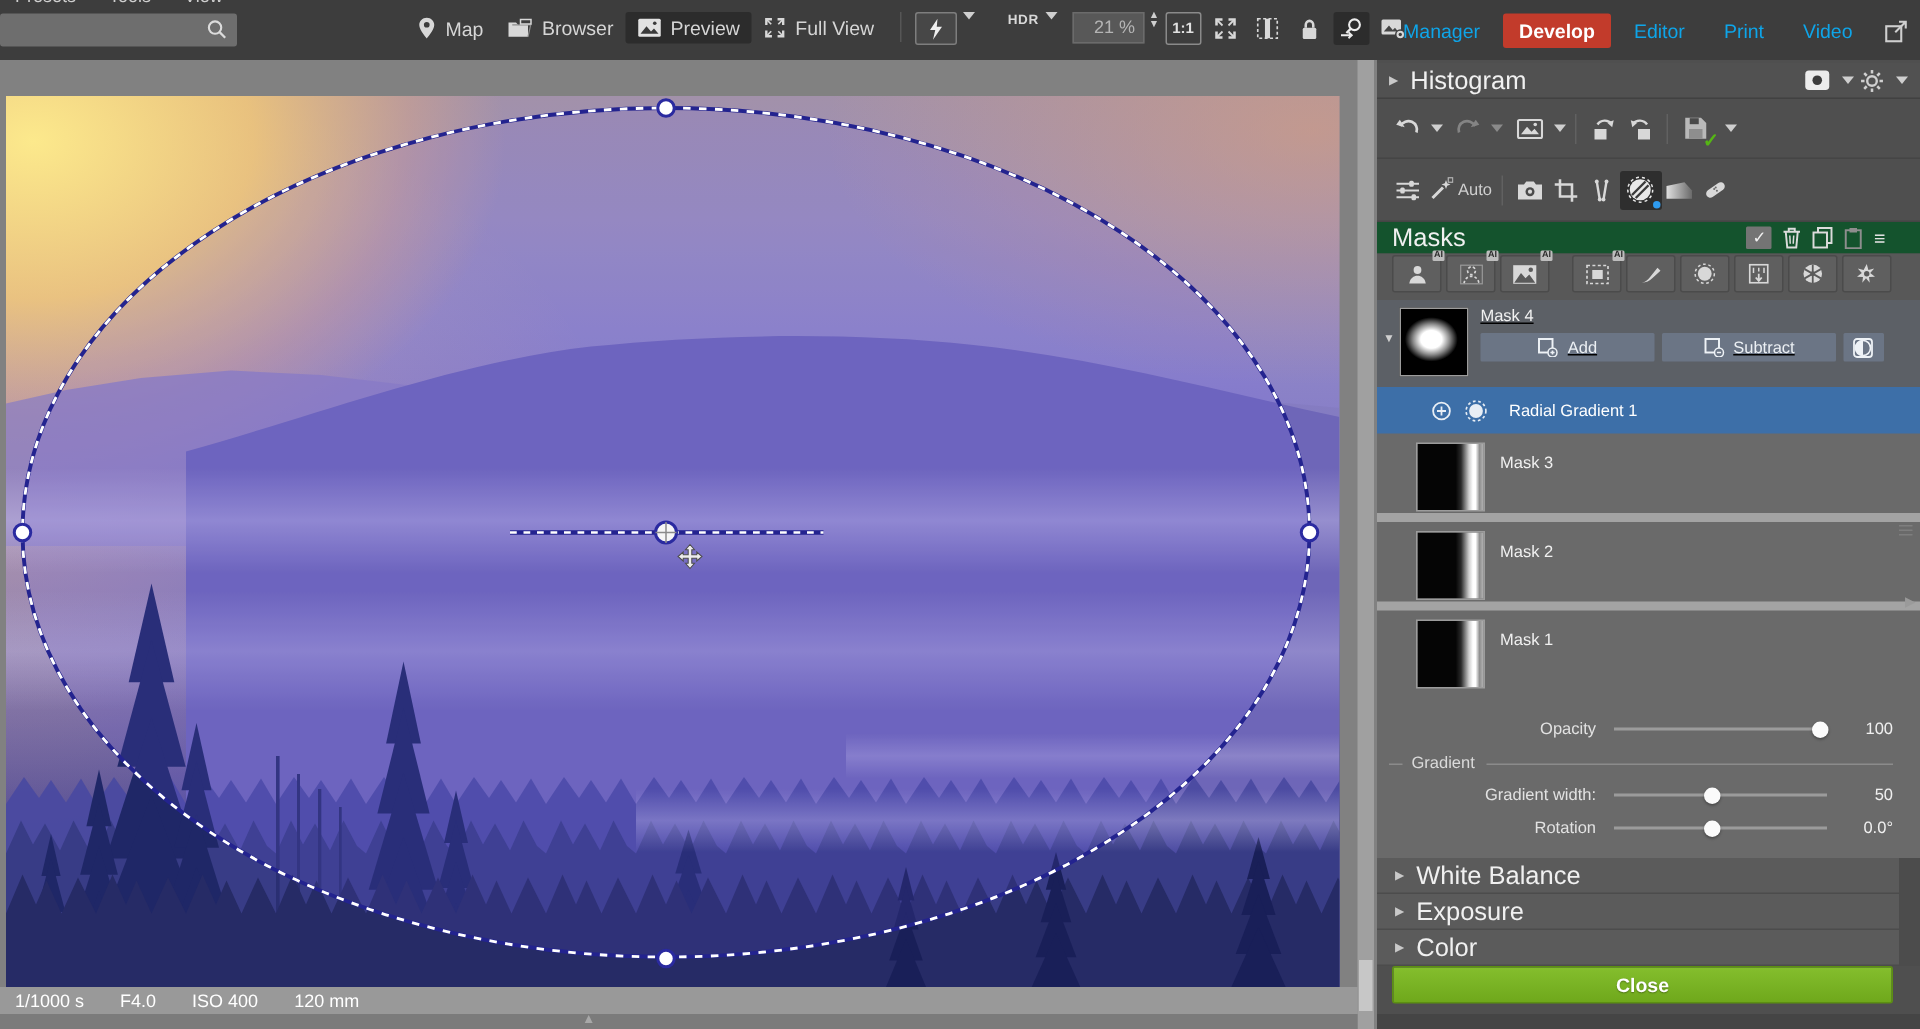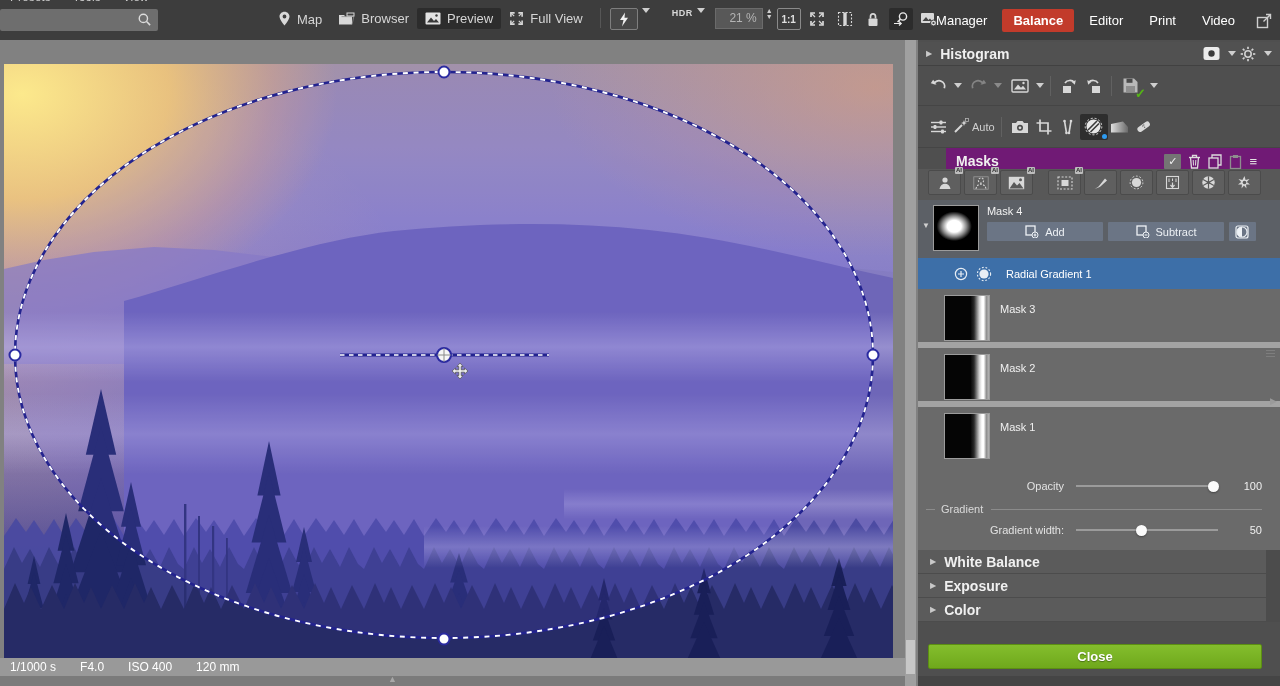--- a/index.html
+++ b/index.html
@@ -20,21 +20,21 @@
   .vsep { width:1px; height:20px; background:#565656; margin:0 9px; }
   .toolbox { display:flex; align-items:center; justify-content:center; width:28px; height:22px; border:1px solid #7e7e7e; background:#474747; border-radius:2px; }
   .caret { width:0; height:0; border-left:4px solid transparent; border-right:4px solid transparent; border-top:5px solid #cfcfcf; margin-left:4px; }
   .hdr { color:#d8d8d8; font-size:9px; font-weight:bold; letter-spacing:.5px; margin-left:10px;padding-left:12px; }
   .zoombox { width:48px; height:21px; background:#585858; border:1px solid #6b6b6b; margin-left:10px; color:#b4b4b4; font-size:12px; text-align:right; padding:2px 5px 0 0; }
   .spin { display:flex; flex-direction:column; margin-left:3px; color:#cfcfcf; font-size:7px; line-height:6px; }
   .icbtn { display:flex; align-items:center; justify-content:center; width:24px; height:22px; margin-left:4px; border-radius:2px; }
   .icbtn.boxed { border:1px solid #8a8a8a; color:#e0e0e0; font-size:10px; font-weight:bold; }
   .icbtn.activei { background:#2c2c2c; }
   .modules { position:absolute; right:8px; top:8px; height:25px; display:flex; align-items:center; gap:4px; }
-  .modtab { color:#ffffff; font-size:13px; padding:4px 11px; }
+  .modtab { color:#0ea5e9; font-size:13px; padding:4px 11px; }
   .modtab.activem { background:#c23b2b; color:#fff; font-weight:bold; border-radius:2px; }
 
   
   .canvas-area { position:absolute; left:0; top:40px; width:918px; height:646px; background:#818181; }
   .photo { position:absolute; left:4px; top:24px; width:889px; height:594px; overflow:hidden;
     background:
       radial-gradient(420px 300px at 18px 30px, rgba(252,233,140,1) 0%, rgba(250,205,115,0.8) 35%, rgba(240,175,120,0.35) 60%, rgba(240,175,120,0) 75%),
       radial-gradient(500px 260px at 98% 4%, rgba(222,160,118,0.55) 0%, rgba(222,160,118,0) 65%),
       radial-gradient(700px 520px at 0% 48%, rgba(246,195,135,0.38) 0%, rgba(246,195,135,0) 60%),
       linear-gradient(180deg,#a291aa 0%,#9c90bc 14%,#9188c6 26%,#867dc8 38%,#7b74c6 50%,#6f6bbe 60%,#5c58ab 70%,#45439a 80%,#333584 90%,#262b6b 100%);
@@ -45,44 +45,44 @@
     display:flex; align-items:center; gap:24px; color:#fff; font-size:12px; padding-left:10px; }
   .vscroll { position:absolute; left:905px; top:0; width:11px; height:646px; background:#a0a0a0; }
   .vthumb { position:absolute; left:1px; bottom:12px; width:9px; height:34px; background:#c7c7c7; }
   .hstrip { position:absolute; left:0; top:636px; width:905px; height:10px; background:#7b7b7b; }
   .hcollapse { position:absolute; left:388px; top:-2px; color:#a8a8a8; font-size:9px; }
 
   
   .panel { position:absolute; left:918px; top:40px; width:362px; height:646px; background:#4f4f4f; display:flex; flex-direction:column; }
   .histo-bar { height:24px; margin-top:2px; background:#515151; border-bottom:1px solid #414141; display:flex; align-items:center; padding:0 8px; }
   .sec-arrow { color:#c9c9c9; font-size:8px; margin-right:8px; }
-  .sec-title { color:#f0f0f0; font-size:14px; font-weight:bold; }
+  .sec-title { color:#f0f0f0; font-size:17px; font-weight:normal; }
   .histo-icons { margin-left:auto; display:flex; align-items:center; gap:4px; }
   .tbrow1 { height:40px; display:flex; align-items:center; padding:0 8px; border-bottom:1px solid #454545; }
   .tbrow2 { height:42px; display:flex; align-items:center; padding:0 8px; border-bottom:1px solid #454545; }
   .ti { display:flex; align-items:center; justify-content:center; width:24px; height:24px; }
   .tsep { width:1px; height:20px; background:#616161; margin:0 6px; }
   .autolbl { color:#cfcfcf; font-size:11px; margin-left:2px;text-align:right; }
   .activetool { position:relative; background:#2e2e2e; border-radius:2px; width:28px; height:26px; }
   .bluedot { position:absolute; right:1px; bottom:1px; width:5px; height:5px; border-radius:50%; background:#2e9bf0; }
-  .masks-header { height:21px; background:#701a75; display:flex; align-items:flex-end; padding:0 8px 0 10px;margin-left:28px; }
+  .masks-header { height:21px; background:#14532d; display:flex; align-items:center; padding:0 8px 0 10px; }
   .mh-icons { margin-left:auto; display:flex; align-items:center; gap:7px; padding-right:16px; }
   .chkbox { width:17px; height:15px; background:#747474; color:#f2f2f2; font-size:11px; display:flex; align-items:center; justify-content:center; border-radius:1px; }
   .hamb { color:#e2e2e2; font-size:13px; font-weight:bold; letter-spacing:-1px; }
   .masktype-row { height:31px; background:#585858; display:flex; align-items:center; gap:3px; padding:0 8px 4px 10px; }
   .mtbtn { position:relative; width:33px; height:25px; background:#5f5f5f; border:1px solid #4b4b4b; border-radius:2px; display:flex; align-items:center; justify-content:center; }
   .mtbtn.gap { margin-left:12px; }
   .aibadge { position:absolute; top:-4px; right:-3px; background:#bdbdbd; color:#2e2e2e; font-size:6px; font-weight:bold; padding:0 1px; border-radius:1px; line-height:7px; }
   .masks-list { background:#6a6a6a; }
   .mask4 { height:58px; background:#5c6066; display:flex; align-items:flex-start; padding:5px 24px 0 4px; }
   .expander { color:#d0d0d0; font-size:8px; margin:16px 3px 0 0; }
   .thumb { width:46px; height:46px; border:1px solid #9c9c9c; background:#000; flex:none; }
   .th-ellipse { background:radial-gradient(50% 42% at 46% 46%, #fff 0 32%, rgba(255,255,255,.55) 55%, rgba(255,255,255,0) 80%), #000; }
   .th-grad { background:linear-gradient(90deg,#050505 0%,#050505 58%,#2a2a2a 66%,#cfcfcf 78%,#fff 84%,#fff 88%,#8f8f8f 94%,#b5b5b5 100%); }
-  .m4col { flex:1; margin-left:8px; }
+  .m4col { flex:1; margin-left:8px;text-decoration:underline; }
   .m4name { color:#f2f2f2; font-size:11px; height:17px; }
   .m4btns { display:flex; gap:5px; }
   .abtn { flex:1; height:19px; background:#6b7585; border-radius:1px; color:#ecf0f4; font-size:11px; display:flex; align-items:center; justify-content:center; gap:6px; }
   .invbtn { width:27px; height:19px; background:#6b7585; border-radius:1px; display:flex; align-items:center; justify-content:center; }
   .rgrow { height:31px; background:#3d6fa8; display:flex; align-items:center; padding-left:36px; gap:8px; }
   .rgrow .lbl { color:#fff; font-size:11px; margin-left:6px; }
   .maskrow { height:59px; display:flex; align-items:flex-start; padding:6px 24px 0 26px; border-bottom:6px solid #a3a3a3; }
   .maskrow:last-child { border-bottom:none; }
   .mrname { color:#f0f0f0; font-size:11px; margin:8px 0 0 10px; }
   .sliders { background:#6a6a6a; padding:10px 18px 10px 0; }
@@ -243,21 +243,21 @@
             <rect x="1" y="2" width="13" height="10" rx="1" fill="#d8d8d8"></rect>
             <path d="M2.5 10 L6 6 L8.5 9 L10 7.5 L12 10 Z" fill="#454545"></path>
             <circle cx="13.5" cy="12" r="3" fill="#d8d8d8" stroke="#3d3d3d" stroke-width="1"></circle>
             <circle cx="13.5" cy="12" r="1.1" fill="#3d3d3d"></circle>
           </svg>
       </div>
     </div>
 
     <div class="modules">
       <span class="modtab">Manager</span>
-      <span class="modtab activem">Balance</span>
+      <span class="modtab activem">Develop</span>
       <span class="modtab">Editor</span>
       <span class="modtab">Print</span>
       <span class="modtab">Video</span>
       <span style="margin-left:6px;">
         <svg class="ic" width="16" height="16" viewBox="0 0 16 16">
             <rect x="1.5" y="4.5" width="10" height="10" fill="none" stroke="#cfcfcf" stroke-width="1.4"></rect>
             <path d="M7.5 8.5 L14 2 M10 1.5 H14.5 V6" fill="none" stroke="#cfcfcf" stroke-width="1.4"></path>
           </svg>
       </span>
     </div>
@@ -689,20 +689,27 @@
       <div class="group">
           <span>Gradient</span>
         </div>
       <div class="srow">
         <span class="slbl">Gradient width:</span>
         <span class="track">
             <span class="thb mid"></span>
           </span>
         <span class="sval">50</span>
       </div>
+      <div class="srow" style="margin-top:2px;">
+        <span class="slbl">Rotation</span>
+        <span class="track">
+            <span class="thb mid"></span>
+          </span>
+        <span class="sval">0.0°</span>
+      </div>
     </div>
 
     <div class="secbars">
       <div class="secbar">
         <span class="sec-arrow">▶</span>
         <span class="sec-title">White Balance</span>
       </div>
       <div class="secbar">
         <span class="sec-arrow">▶</span>
         <span class="sec-title">Exposure</span>

